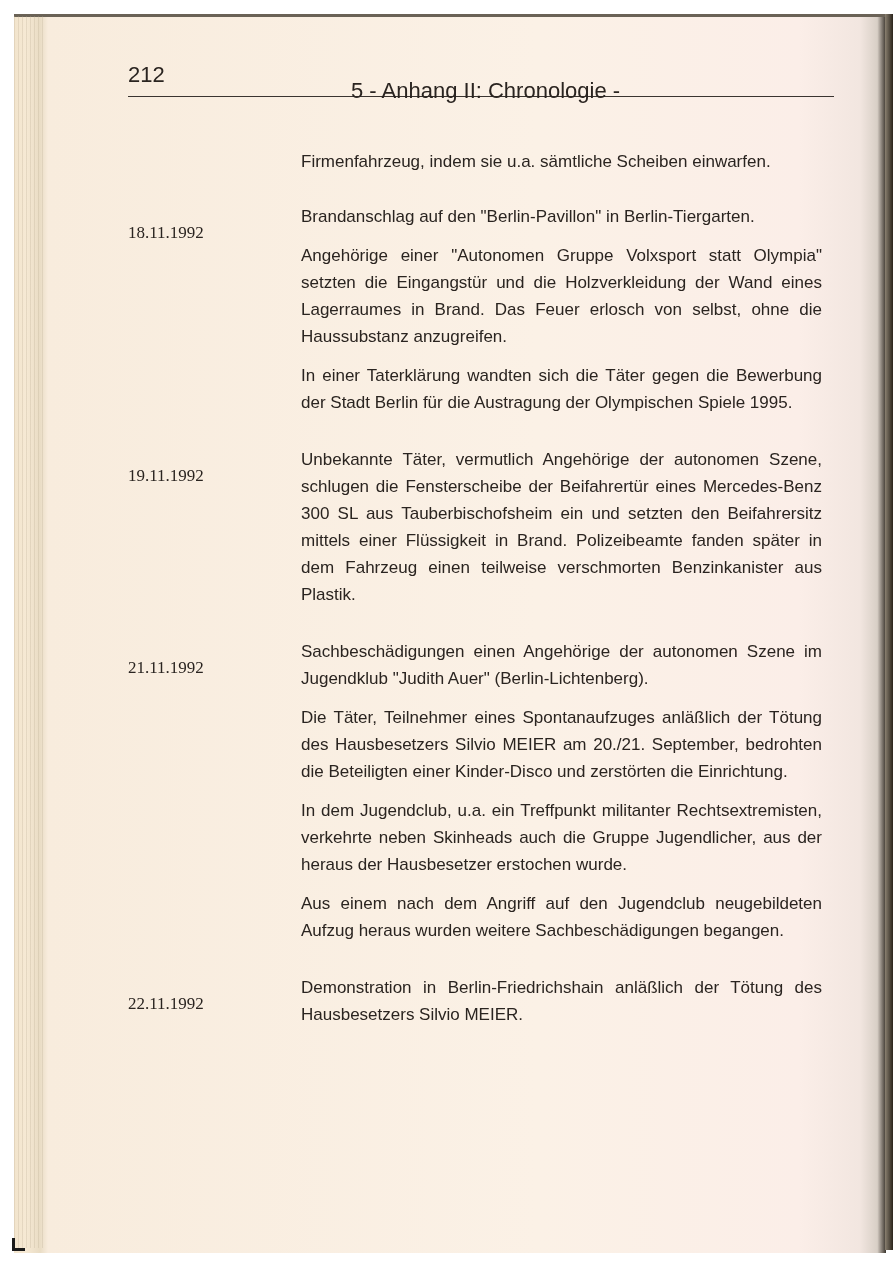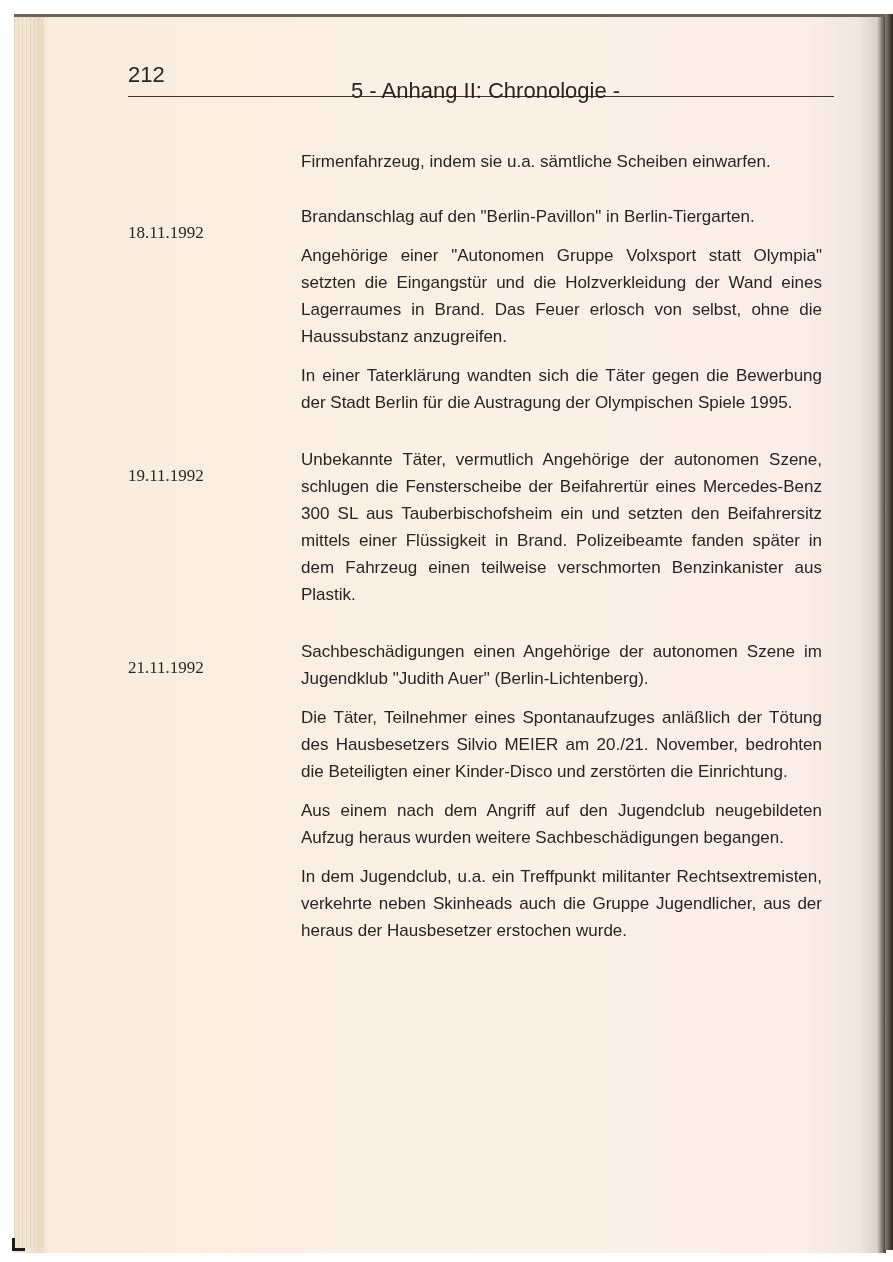--- a/index.html
+++ b/index.html
@@ -81,19 +81,25 @@
     <span class="entry-date">19.11.1992</span>
     <div class="entry-body">
       <p class="para">Unbekannte Täter, vermutlich Angehörige der autonomen Szene, schlugen die Fensterscheibe der Beifahrertür eines Mercedes-Benz 300 SL aus Tauberbischofsheim ein und setzten den Beifahrersitz mittels einer Flüssigkeit in Brand. Polizeibeamte fanden später in dem Fahrzeug einen teilweise verschmorten Benzinkanister aus Plastik.</p>
     </div>
   </div>
 
   <div class="entry">
     <span class="entry-date">21.11.1992</span>
     <div class="entry-body">
       <p class="para">Sachbeschädigungen einen Angehörige der autonomen Szene im Jugendklub "Judith Auer" (Berlin-Lichtenberg).</p>
-      <p class="para">Die Täter, Teilnehmer eines Spontanaufzuges anläßlich der Tötung des Hausbesetzers Silvio MEIER am 20./21. November, bedrohten die Beteiligten einer Kinder-Disco und zerstörten die Einrichtung.</p>
+      <p class="para">Die Täter, Teilnehmer eines Spontanaufzuges anläßlich der Tötung des Hausbesetzers Silvio MEIER am 20./21. September, bedrohten die Beteiligten einer Kinder-Disco und zerstörten die Einrichtung.</p>
+      <p class="para">In dem Jugendclub, u.a. ein Treffpunkt militanter Rechtsextremisten, verkehrte neben Skinheads auch die Gruppe Jugendlicher, aus der heraus der Hausbesetzer erstochen wurde.</p>
       <p class="para">Aus einem nach dem Angriff auf den Jugendclub neugebildeten Aufzug heraus wurden weitere Sachbeschädigungen begangen.</p>
-      <p class="para">In dem Jugendclub, u.a. ein Treffpunkt militanter Rechtsextremisten, verkehrte neben Skinheads auch die Gruppe Jugendlicher, aus der heraus der Hausbesetzer erstochen wurde.</p>
     </div>
   </div>
 
+  <div class="entry">
+    <span class="entry-date">22.11.1992</span>
+    <div class="entry-body">
+      <p class="para">Demonstration in Berlin-Friedrichshain anläßlich der Tötung des Hausbesetzers Silvio MEIER.</p>
+    </div>
+  </div>
 </div>
 
 </body></html>

